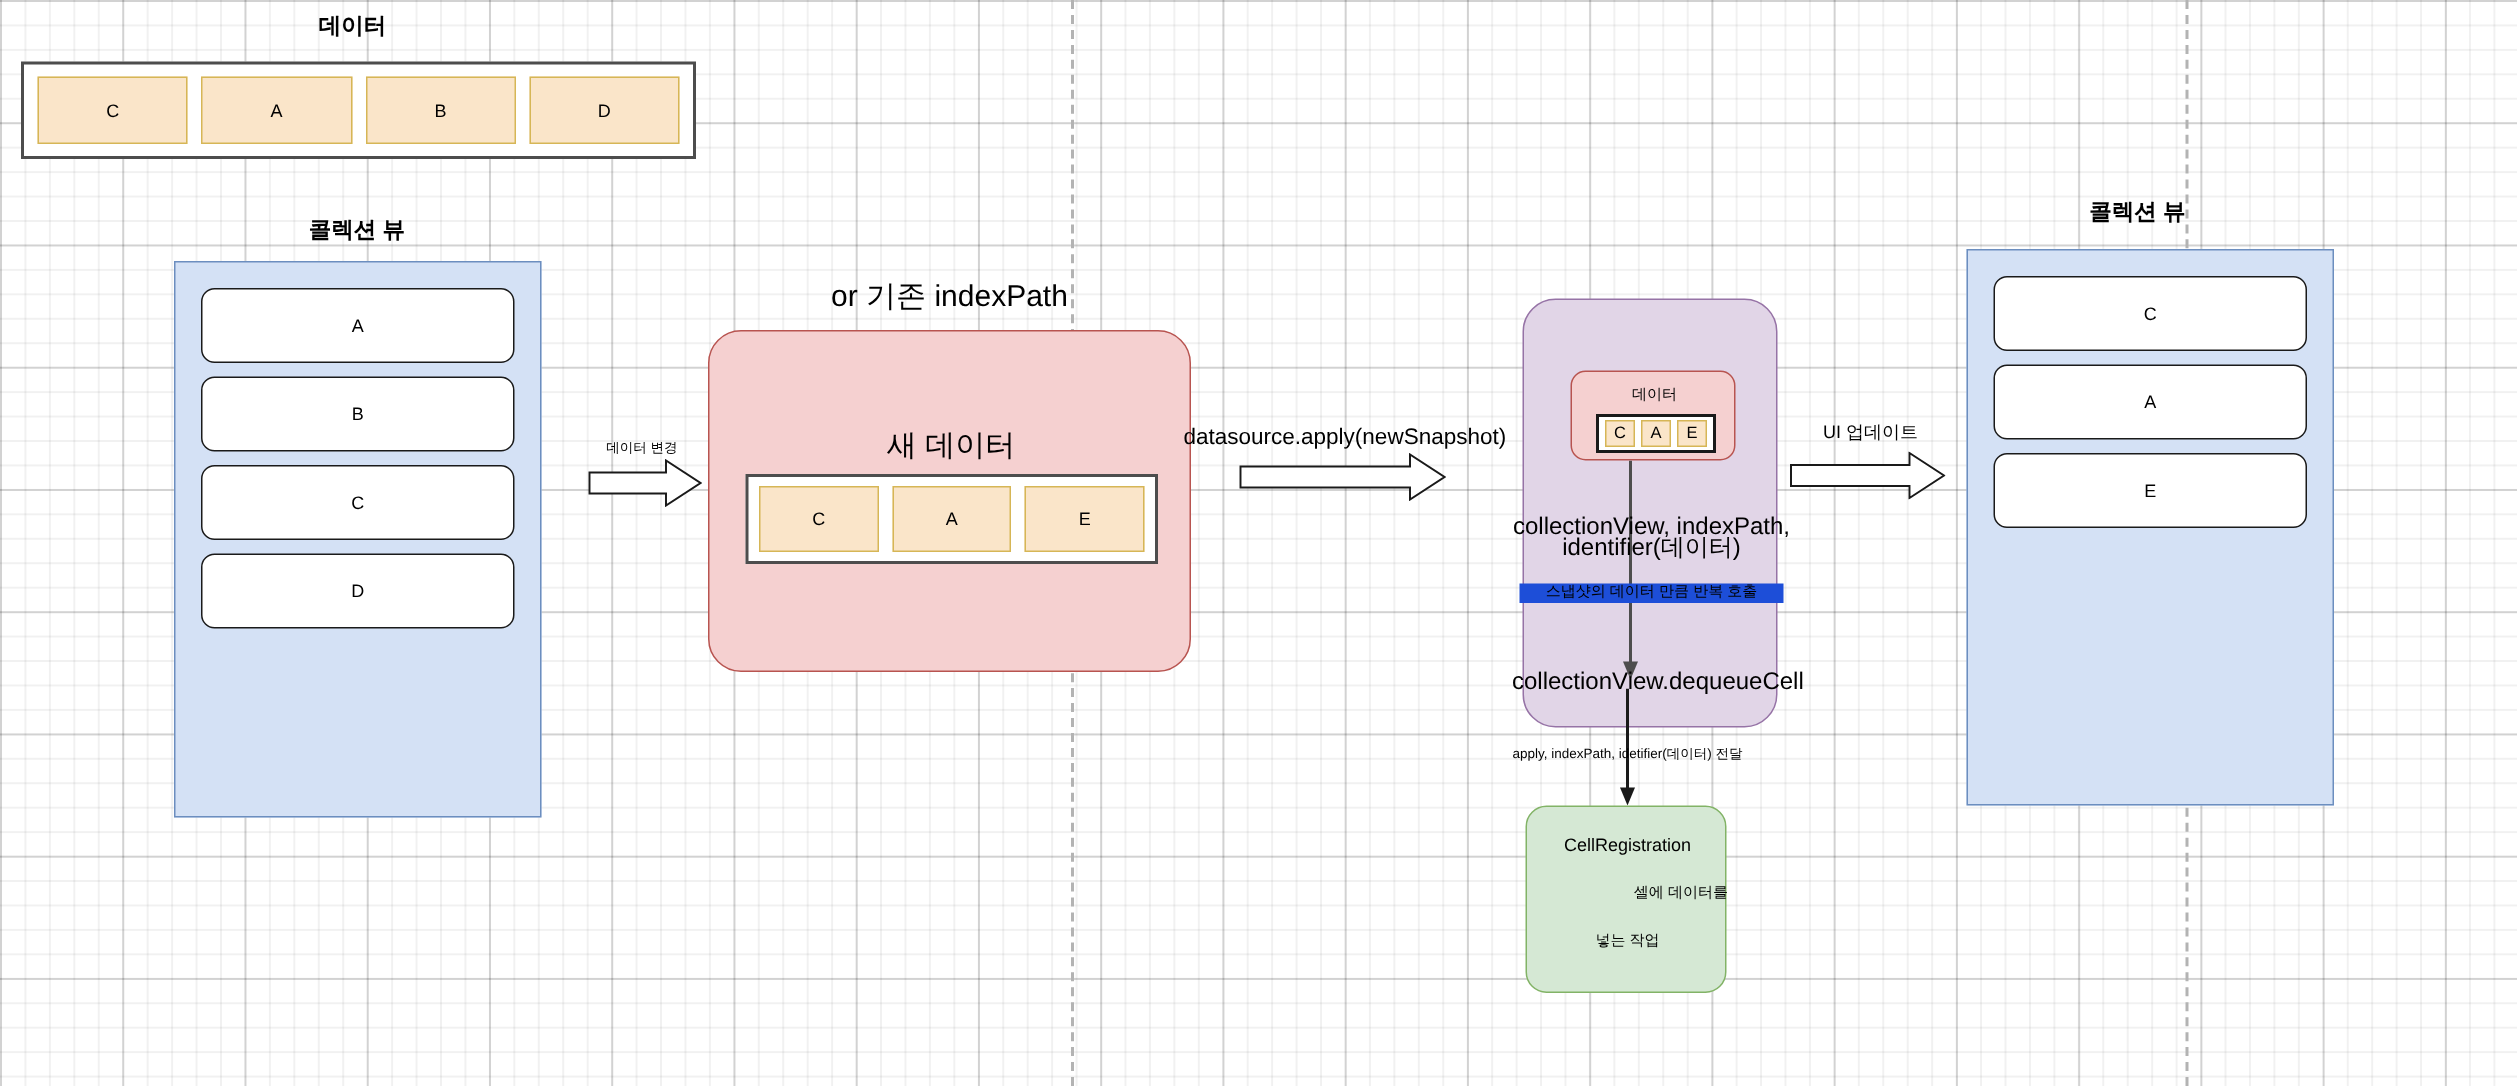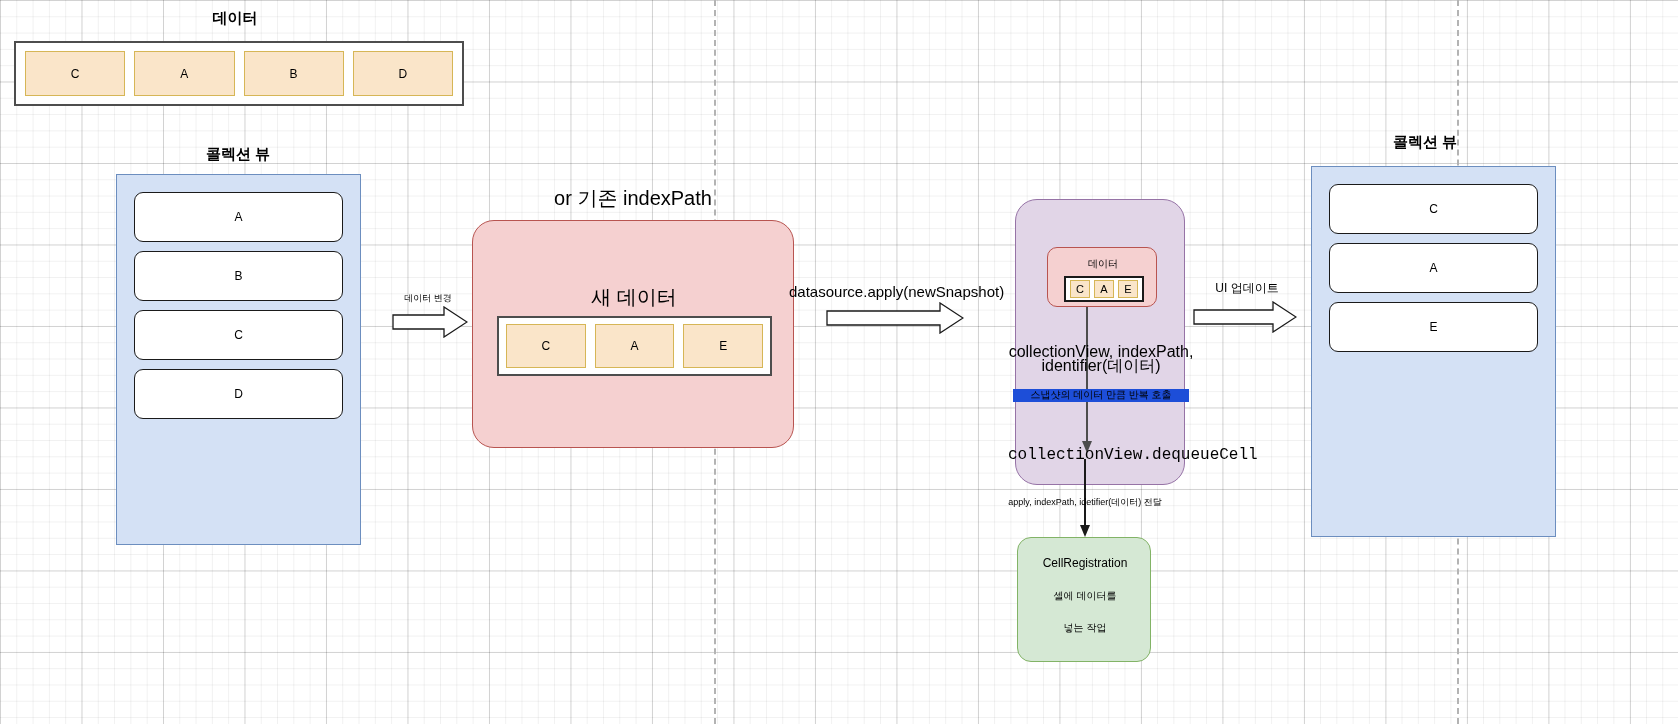--- a/index.html
+++ b/index.html
@@ -217,32 +217,32 @@
     <svg class="v-arrow" style="left:61px; top:107px;" width="20" height="148" viewBox="0 0 20 148">
       <line x1="10" y1="0" x2="10" y2="138" stroke="#4d4d4d" stroke-width="2"></line>
       <path d="M10 146 L5 134 H15 Z" fill="#4d4d4d"></path>
     </svg>
 
     <div class="lbl small-lbl" style="left:-8px; top:142px; width:186px;">collectionView, indexPath,</div>
     <div class="lbl small-lbl" style="left:-8px; top:156px; width:186px;">identifier(데이터)</div>
 
     <div class="lbl tiny-lbl lbl-white-bg" style="left:-3px; top:189px; width:176px;">스냅샷의 데이터 만큼 반복 호출</div>
 
-    <div class="lbl small-lbl" style="left:-8px; top:245px; width:186px;font-family:Liberation Mono, monospace;">collectionView.dequeueCell</div>
+    <div class="lbl small-lbl" style="left:-8px; top:245px; width:186px;">collectionView.dequeueCell</div>
   </div>
 
   <svg class="v-arrow" style="left:1075px; top:459px;" width="20" height="80" viewBox="0 0 20 80">
     <line x1="10" y1="0" x2="10" y2="70" stroke="#1a1a1a" stroke-width="2"></line>
     <path d="M10 78 L5 66 H15 Z" fill="#1a1a1a"></path>
   </svg>
   <div class="lbl edge-lbl-sm" style="left:1000px; top:497px; width:170px;">apply, indexPath, idetifier(데이터) 전달</div>
 
   <div class="green-panel" style="left:1017px; top:537px; width:134px; height:125px;">
     <div class="lbl small-lbl" style="left:0; top:18px; width:134px; font-size:12px;">CellRegistration</div>
-    <div class="lbl tiny-lbl" style="left:0; top:52px; width:134px;">셀에 데이터를</div>
+    <div class="lbl tiny-lbl" style="left:0; top:52px; width:134px;text-align:right;">셀에 데이터를</div>
     <div class="lbl tiny-lbl" style="left:0; top:84px; width:134px;">넣는 작업</div>
   </div>
 
   <div class="lbl edge-lbl" style="left:1197px; top:281px; width:100px;">UI 업데이트</div>
   <svg class="block-arrow" style="left:1193px; top:301px;" width="104" height="32" viewBox="0 0 104 32">
     <path d="M1 9 H80 V1 L103 16 L80 31 V23 H1 Z" fill="#ffffff" stroke="#1a1a1a" stroke-width="1.3"></path>
   </svg>
 
   <div class="lbl title-lbl" style="left:1355px; top:133px; width:140px;">콜렉션 뷰</div>
 

